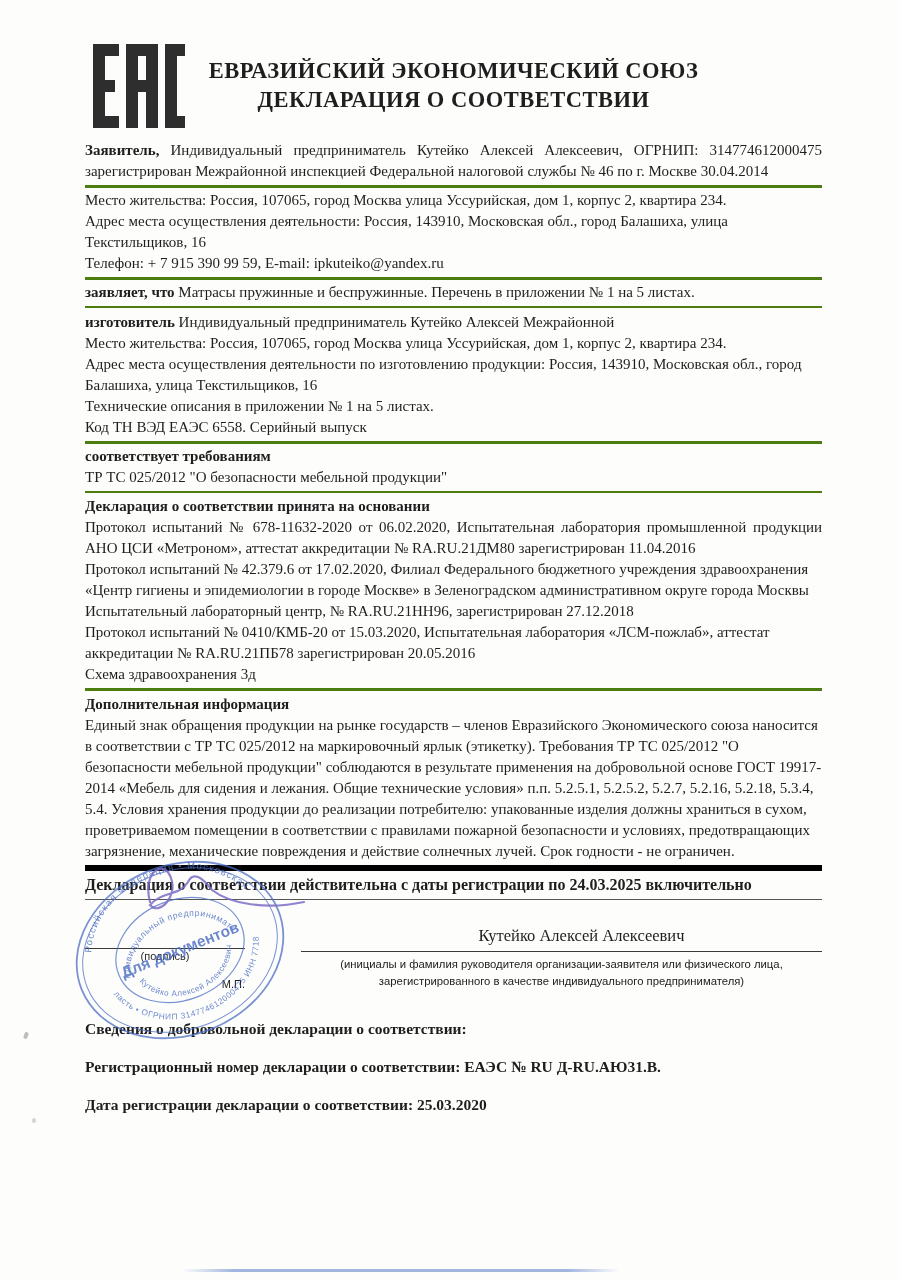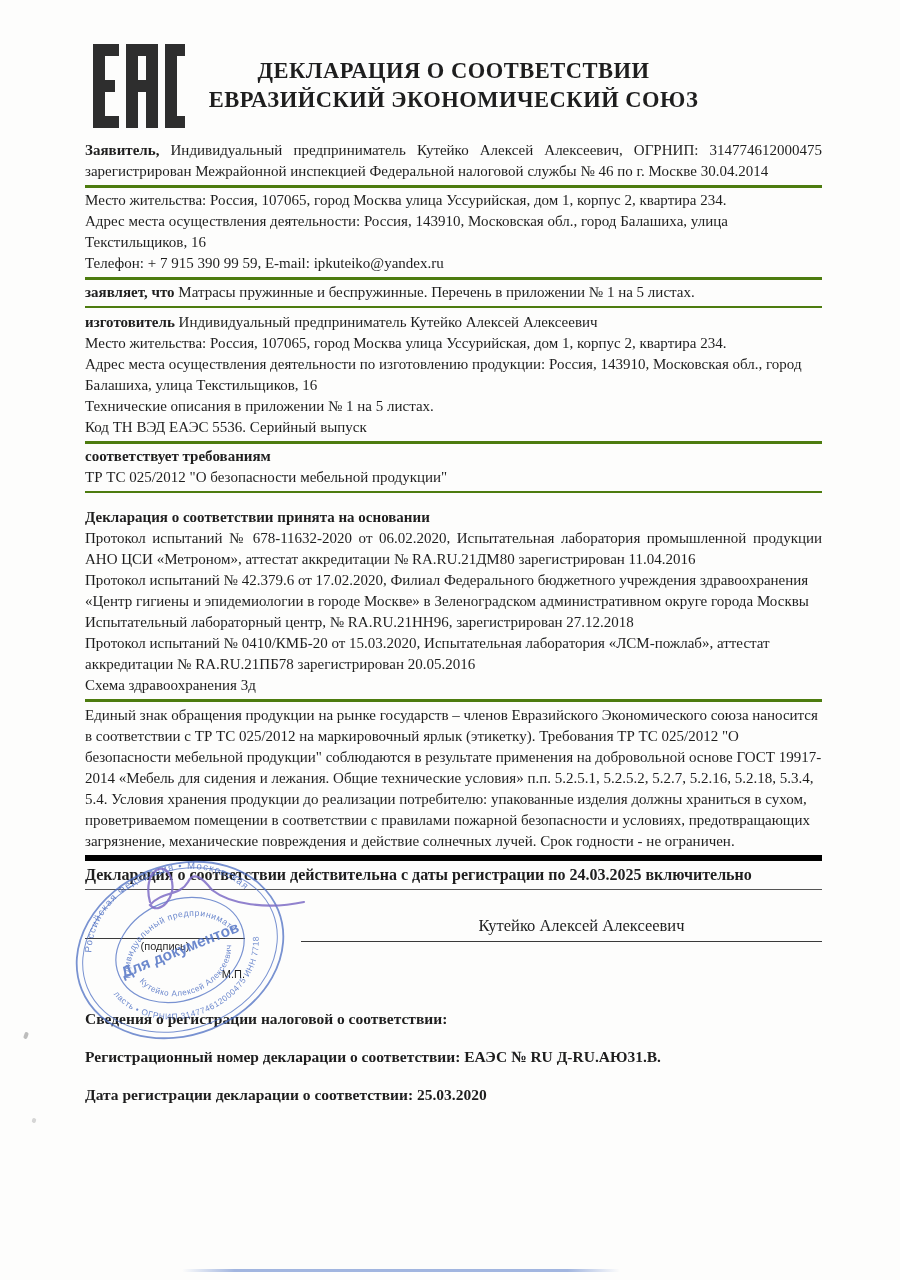--- a/index.html
+++ b/index.html
@@ -73,79 +73,81 @@
               <rect x="53" y="0" width="12" height="84"></rect>
             <rect x="33" y="0" width="32" height="12"></rect>
               <rect x="33" y="36" width="32" height="12"></rect>
             <rect x="72" y="0" width="12" height="84"></rect>
               <rect x="72" y="0" width="20" height="12"></rect>
             <rect x="72" y="72" width="20" height="12"></rect>
           </g>
         </svg>
       </div>
       <div class="titles">
+        <div>ЕВРАЗИЙСКИЙ ЭКОНОМИЧЕСКИЙ СОЮЗ</div>
         <div>ДЕКЛАРАЦИЯ О СООТВЕТСТВИИ</div>
-        <div>ЕВРАЗИЙСКИЙ ЭКОНОМИЧЕСКИЙ СОЮЗ</div>
       </div>
     </div>
 
     <div class="sec">
       <p class="para j"><span class="b">Заявитель,</span> <span>Индивидуальный предприниматель Кутейко Алексей Алексеевич,  ОГРНИП: 314774612000475 зарегистрирован Межрайонной инспекцией Федеральной налоговой службы № 46 по г. Москве 30.04.2014</span></p>
     </div>
 
     <div class="sec">
       <p class="para">Место жительства: Россия, 107065, город Москва улица Уссурийская, дом 1, корпус 2, квартира 234.</p>
       <p class="para">Адрес места осуществления деятельности: Россия, 143910, Московская обл., город  Балашиха, улица Текстильщиков, 16</p>
       <p class="para">Телефон: + 7 915 390 99 59, E-mail: ipkuteiko@yandex.ru</p>
     </div>
 
     <div class="sec thick">
       <p class="para"><span class="b">заявляет, что</span> <span>Матрасы пружинные и беспружинные. Перечень в приложении № 1 на 5 листах.</span></p>
     </div>
 
     <div class="sec" style="padding-top:4px;">
-      <p class="para"><span class="b">изготовитель</span> <span>Индивидуальный предприниматель Кутейко Алексей Алексеевич</span></p>
+      <p class="para"><span class="b">изготовитель</span> <span>Индивидуальный предприниматель Кутейко Алексей Межрайонной</span></p>
       <p class="para">Место жительства: Россия, 107065, город Москва улица Уссурийская, дом 1, корпус 2, квартира 234.</p>
       <p class="para">Адрес места осуществления деятельности по изготовлению продукции: Россия, 143910, Московская обл., город  Балашиха, улица Текстильщиков, 16</p>
       <p class="para">Технические описания в приложении № 1 на 5 листах.</p>
-      <p class="para">Код ТН ВЭД ЕАЭС 5536.  Серийный выпуск</p>
+      <p class="para">Код ТН ВЭД ЕАЭС 6558.  Серийный выпуск</p>
     </div>
 
     <div class="sec thick">
       <p class="para b">соответствует требованиям</p>
       <p class="para">ТР ТС 025/2012 "О безопасности мебельной продукции"</p>
     </div>
 
-    <div class="sec" style="padding-top:14px;">
+    <div class="sec" style="padding-top:3px;">
       <p class="para b">Декларация о соответствии принята на основании</p>
       <p class="para j">Протокол испытаний № 678-11632-2020 от 06.02.2020, Испытательная лаборатория промышленной продукции АНО ЦСИ «Метроном», аттестат аккредитации № RA.RU.21ДМ80 зарегистрирован 11.04.2016</p>
       <p class="para">Протокол испытаний № 42.379.6 от 17.02.2020, Филиал Федерального бюджетного учреждения здравоохранения «Центр гигиены и эпидемиологии в городе Москве» в Зеленоградском административном округе города Москвы Испытательный лабораторный центр, № RA.RU.21НН96, зарегистрирован 27.12.2018</p>
       <p class="para">Протокол испытаний № 0410/КМБ-20 от 15.03.2020, Испытательная лаборатория «ЛСМ-пожлаб», аттестат аккредитации № RA.RU.21ПБ78 зарегистрирован 20.05.2016</p>
       <p class="para">Схема здравоохранения 3д</p>
     </div>
 
     <div class="sec nob" style="padding-top:3px; padding-bottom:1px;">
+      <p class="para b">Дополнительная информация</p>
       <p class="para addl-body">Единый знак обращения продукции на рынке государств – членов Евразийского Экономического союза наносится в соответствии с  ТР ТС 025/2012 на маркировочный ярлык (этикетку). Требования ТР ТС 025/2012 "О безопасности мебельной продукции" соблюдаются в результате применения на добровольной основе ГОСТ 19917-2014 «Мебель для сидения и лежания. Общие технические условия» п.п. 5.2.5.1, 5.2.5.2, 5.2.7, 5.2.16, 5.2.18, 5.3.4, 5.4. Условия хранения продукции до реализации потребителю: упакованные изделия должны храниться в сухом, проветриваемом помещении в соответствии с правилами пожарной безопасности и условиях, предотвращающих загрязнение, механические повреждения и действие солнечных лучей.  Срок годности - не ограничен.</p>
     </div>
 
     <div class="validity">Декларация о соответствии  действительна с даты регистрации по 24.03.2025 включительно</div>
 
     <div class="sig-row">
       <div class="sig-left">
         <div class="rule"></div>
         <div class="sig-caption">(подпись)</div>
         <div class="mp">М.П.</div>
       </div>
       <div class="sig-right">
         <div class="sig-name">Кутейко Алексей Алексеевич</div>
+        <div class="sig-note">(инициалы и фамилия руководителя организации-заявителя или физического лица, зарегистрированного в качестве индивидуального предпринимателя)</div>
       </div>
     </div>
 
     <div class="reg">
-      <p>Сведения о регистрации налоговой о соответствии:</p>
+      <p>Сведения о добровольной декларации о соответствии:</p>
       <p>Регистрационный номер декларации о соответствии: ЕАЭС № RU Д-RU.АЮ31.В.</p>
       <p>Дата регистрации декларации о соответствии: 25.03.2020</p>
     </div>
   </div>
 
   <svg class="stamp" width="272" height="198" viewBox="0 0 272 198" aria-hidden="true">
     <defs>
       <path id="ot" d="M -86,8 A 88,72 0 1 1 86,8"></path>
       <path id="ob" d="M -78,16 A 80,66 0 0 0 78,16"></path>
       <path id="it" d="M -56,6 A 57,46 0 0 1 56,6"></path>

